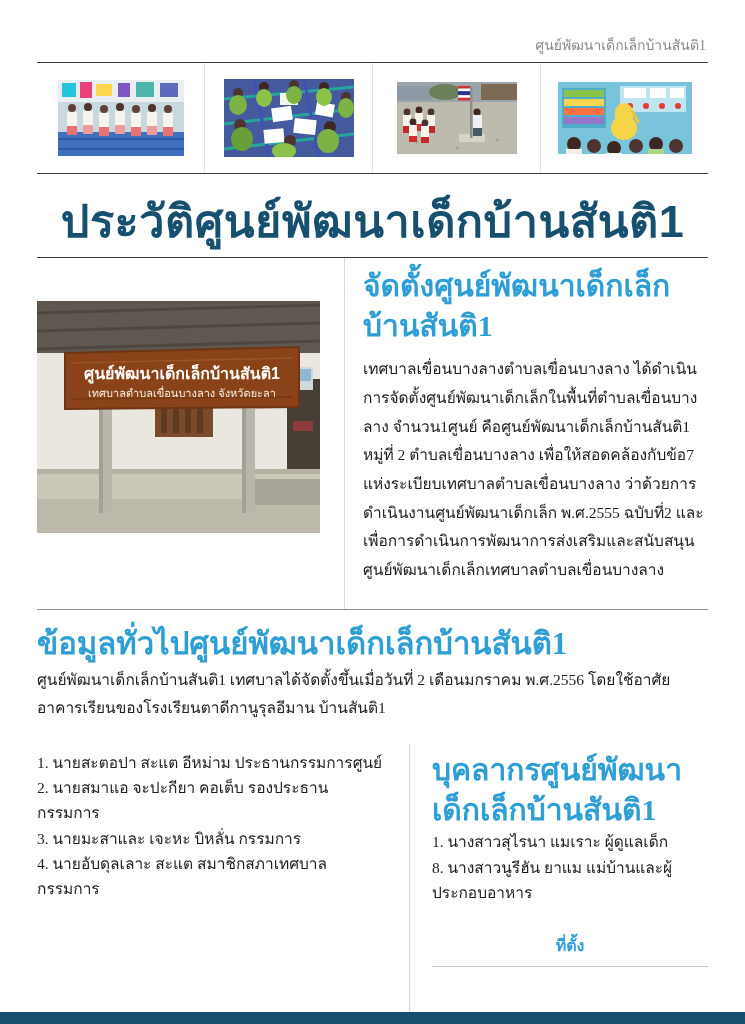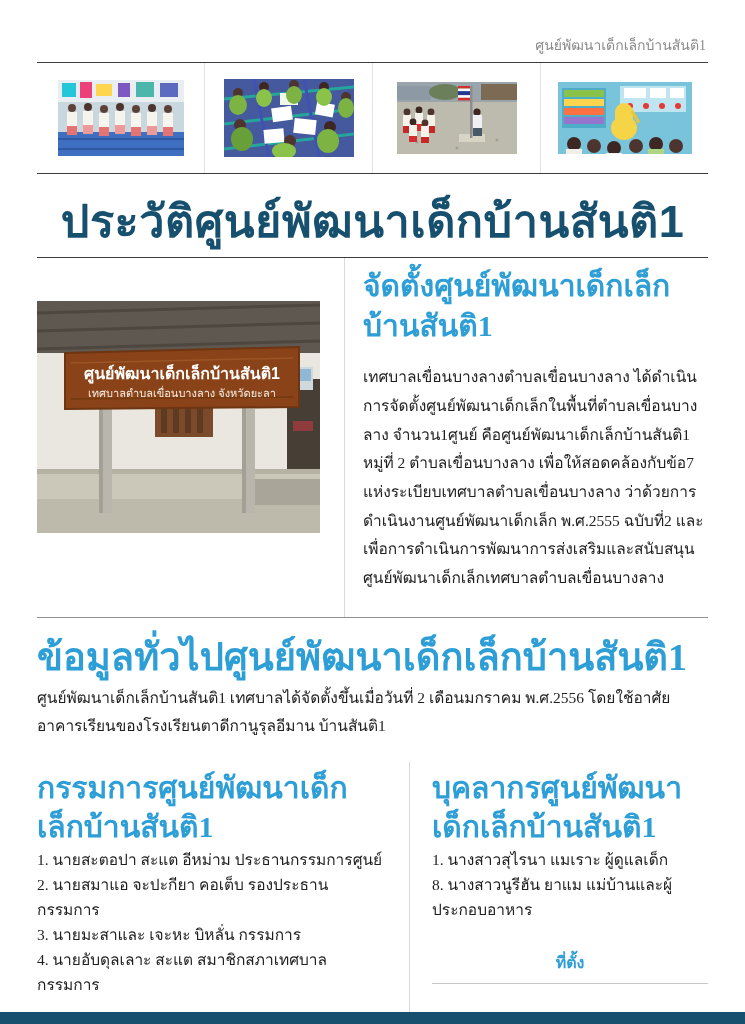--- a/index.html
+++ b/index.html
@@ -56,28 +56,28 @@
     border-right: 1px solid #d9d9d9;
   }
   .estab-right { flex: 1 1 auto; padding: 8px 0 24px 18px; }
   .blue-heading {
     font-family: Liberation Serif, serif;
     font-size: 30px; font-weight: bold; line-height: 1.32;
     color: #2E9ED6;
     word-break: break-word;
   }
   .estab-body {
-    margin-top: 18px;
+    margin-top: 10px;
     font-size: 15.5px; line-height: 1.85;
     word-break: break-word;
   }
 
   
   .info-section { padding: 14px 0 22px 0; }
-  .info-section .blue-heading { font-size: 38px; }
+  .info-section .blue-heading { font-size: 31px; }
   .info-body {
     margin-top: 2px;
     font-size: 15.5px; line-height: 1.8;
     word-break: break-word;
   }
 
   
   .columns-section { display: flex; min-height: 300px; }
   .col-left {
     width: 373px; flex: 0 0 373px;
@@ -312,21 +312,20 @@
     </div>
   </div>
 
   <div class="info-section">
     <h2 class="blue-heading">ข้อมูลทั่วไปศูนย์พัฒนาเด็กเล็กบ้านสันติ1</h2>
     <p class="info-body">ศูนย์พัฒนาเด็กเล็กบ้านสันติ1 เทศบาลได้จัดตั้งขึ้นเมื่อวันที่  2 เดือนมกราคม พ.ศ.2556 โดยใช้อาศัยอาคารเรียนของโรงเรียนตาดีกานูรุลอีมาน บ้านสันติ1</p>
   </div>
 
   <div class="columns-section">
     <div class="col-left">
-      <h2 class="blue-heading">กรรมการศูนย์พัฒนาเด็กเล็กบ้านสันติ1</h2>
       <ul class="plain-list">
         <li>1. นายสะตอปา สะแต อีหม่าม ประธานกรรมการศูนย์</li>
         <li>2. นายสมาแอ จะปะกียา คอเต็บ รองประธานกรรมการ</li>
         <li>3. นายมะสาและ เจะหะ บิหลั่น กรรมการ</li>
         <li>4. นายอับดุลเลาะ สะแต สมาชิกสภาเทศบาล กรรมการ</li>
 
       </ul>
     </div>
     <div class="col-right">
       <h2 class="blue-heading">บุคลากรศูนย์พัฒนาเด็กเล็กบ้านสันติ1</h2>

